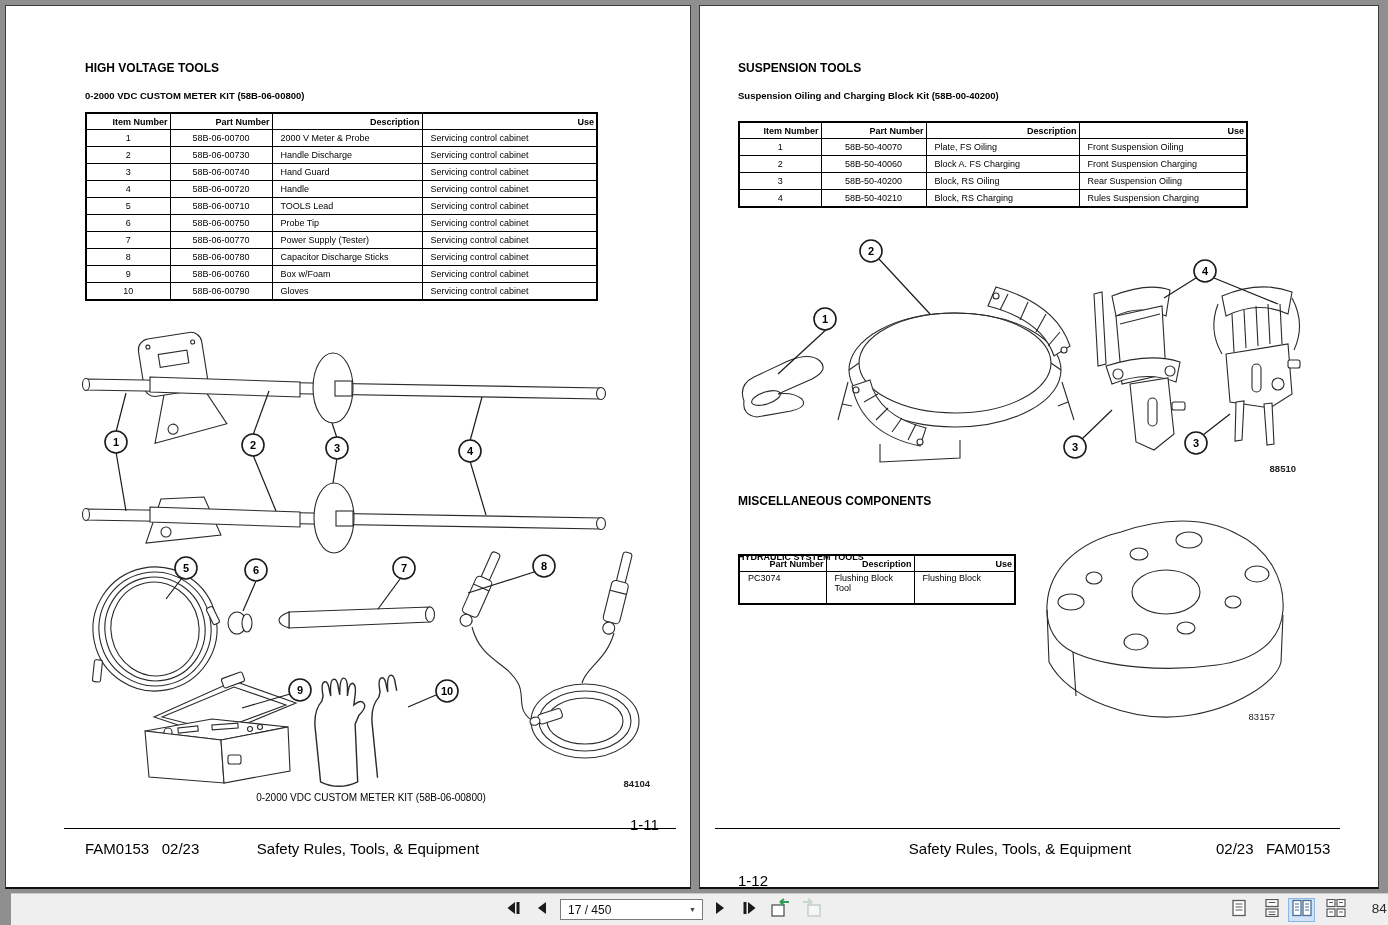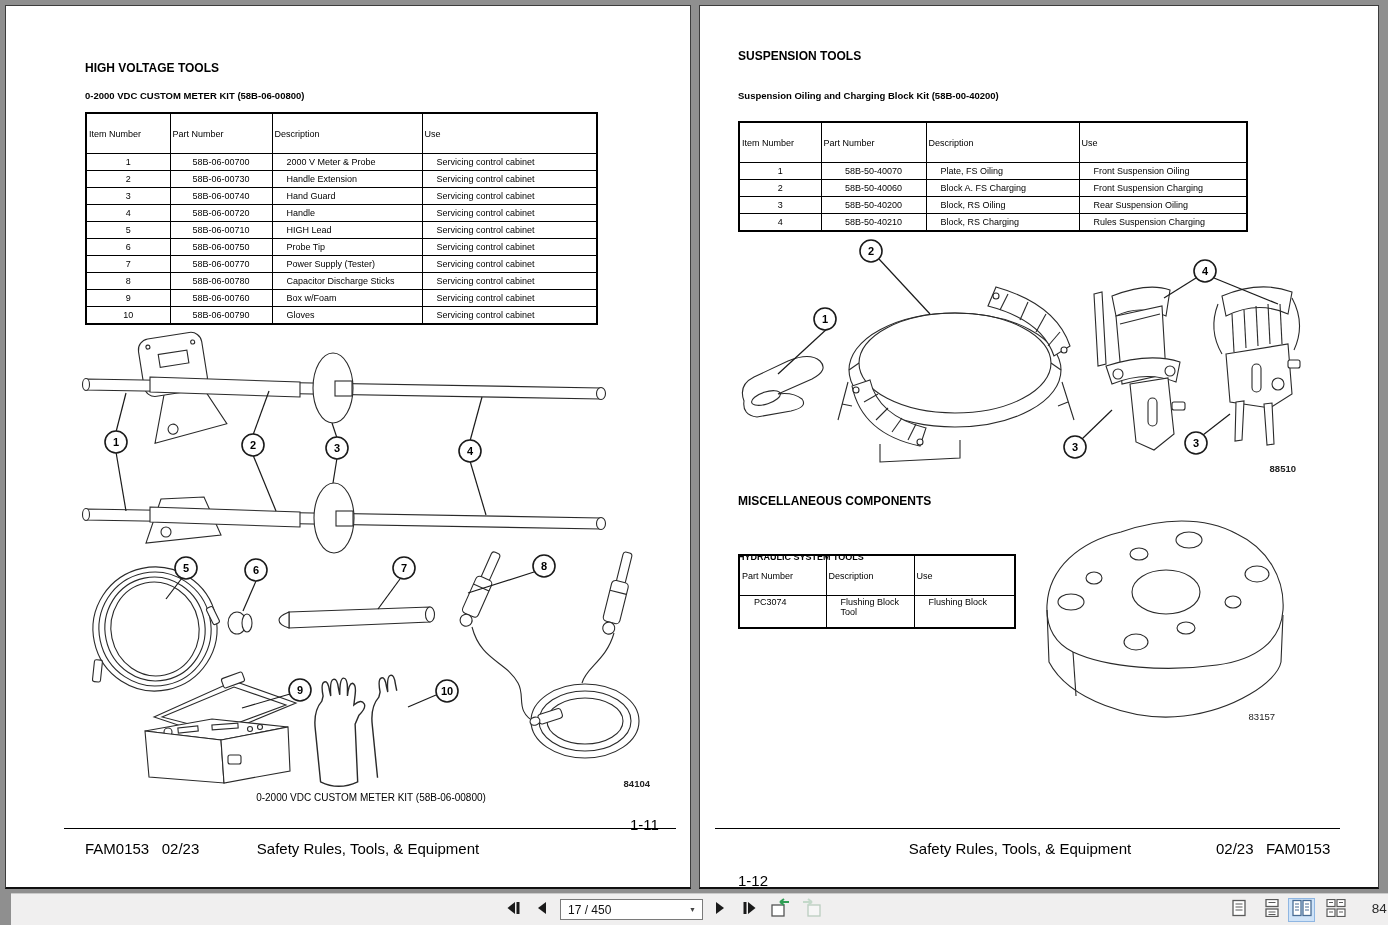--- a/index.html
+++ b/index.html
@@ -11,24 +11,24 @@
   }
   .doc-area{position:absolute;left:0;top:0;width:1388px;height:893px;background:#8f8f8f;}
   .page{position:absolute;top:5px;height:884px;background:#ffffff;border:1px solid #3c3c3c;border-bottom:2px solid #111;box-sizing:border-box;}
   .page-left{left:5px;width:686px;}
   .page-right{left:699px;width:680px;}
 
   .sec-title{position:absolute;font-size:12px;font-weight:bold;color:#000;}
   .kit-title{position:absolute;font-size:9.5px;font-weight:bold;color:#000;}
 
   table.parts{position:absolute;border-collapse:collapse;table-layout:fixed;border:2px solid #000;font-size:9px;color:#000;}
-  table.parts th{border:1.4px solid #000;height:15px;font-size:9px;font-weight:normal;text-align:left;padding:12px 2px;}
+  table.parts th{border:1.4px solid #000;height:15px;font-size:9px;font-weight:bold;text-align:right;padding:0 2px;}
   table.parts td{border:1.4px solid #000;height:16px;padding:0 2px;}
   table.parts td.c{text-align:center;}
-  table.parts td.l{text-align:left;padding-left:14px;}
+  table.parts td.l{text-align:left;padding-left:8px;}
   table.misc td{height:auto;vertical-align:top;padding:1px 4px;}
 
   .fig-caption{position:absolute;font-size:10px;color:#000;text-align:center;}
   .footer-line{position:absolute;border-top:1.5px solid #000;}
   .footer-text{position:absolute;font-size:15px;color:#000;white-space:pre;}
   .footer-center{transform:translateX(-50%);}
 
   svg .ln{stroke:#2a2a2a;stroke-width:1.1;fill:none;}
   svg .shp{stroke:#2a2a2a;stroke-width:1.1;fill:#ffffff;}
   svg .callout{stroke:#1a1a1a;stroke-width:1.6;fill:#ffffff;}
@@ -72,39 +72,39 @@
       <tbody>
         <tr>
             <td class="c">1</td>
             <td class="c">58B-06-00700</td>
             <td class="l">2000 V Meter &amp; Probe</td>
             <td class="l">Servicing control cabinet</td>
           </tr>
         <tr>
             <td class="c">2</td>
             <td class="c">58B-06-00730</td>
-            <td class="l">Handle Extension</td>
+            <td class="l">Handle Discharge</td>
             <td class="l">Servicing control cabinet</td>
           </tr>
         <tr>
             <td class="c">3</td>
             <td class="c">58B-06-00740</td>
             <td class="l">Hand Guard</td>
             <td class="l">Servicing control cabinet</td>
           </tr>
         <tr>
             <td class="c">4</td>
             <td class="c">58B-06-00720</td>
             <td class="l">Handle</td>
             <td class="l">Servicing control cabinet</td>
           </tr>
         <tr>
             <td class="c">5</td>
             <td class="c">58B-06-00710</td>
-            <td class="l">HIGH Lead</td>
+            <td class="l">TOOLS Lead</td>
             <td class="l">Servicing control cabinet</td>
           </tr>
         <tr>
             <td class="c">6</td>
             <td class="c">58B-06-00750</td>
             <td class="l">Probe Tip</td>
             <td class="l">Servicing control cabinet</td>
           </tr>
         <tr>
             <td class="c">7</td>
@@ -266,21 +266,21 @@
 
     <div class="fig-caption" style="left:85px;top:786px;width:560px;">0-2000 VDC CUSTOM METER KIT (58B-06-00800)</div>
 
     <div class="footer-line" style="left:58px;top:822px;width:612px;"></div>
     <div class="footer-text" style="left:79px;top:834px;">FAM0153   02/23</div>
     <div class="footer-text footer-center" style="left:362px;top:834px;">Safety Rules, Tools, &amp; Equipment</div>
     <div class="footer-text" style="left:624px;top:810px;">1-11</div>
   </div>
 
   <div class="page page-right">
-    <div class="sec-title" style="left:38px;top:43px;">SUSPENSION TOOLS</div>
+    <div class="sec-title" style="left:38px;top:55px;">SUSPENSION TOOLS</div>
     <div class="kit-title" style="left:38px;top:84px;">Suspension Oiling and Charging Block Kit (58B-00-40200)</div>
 
     <table class="parts" style="left:38px;top:115px;width:508px;">
       <colgroup>
           <col style="width:82px">
           <col style="width:105px">
           <col style="width:153px">
           <col style="width:168px">
         </colgroup>
       <thead>

